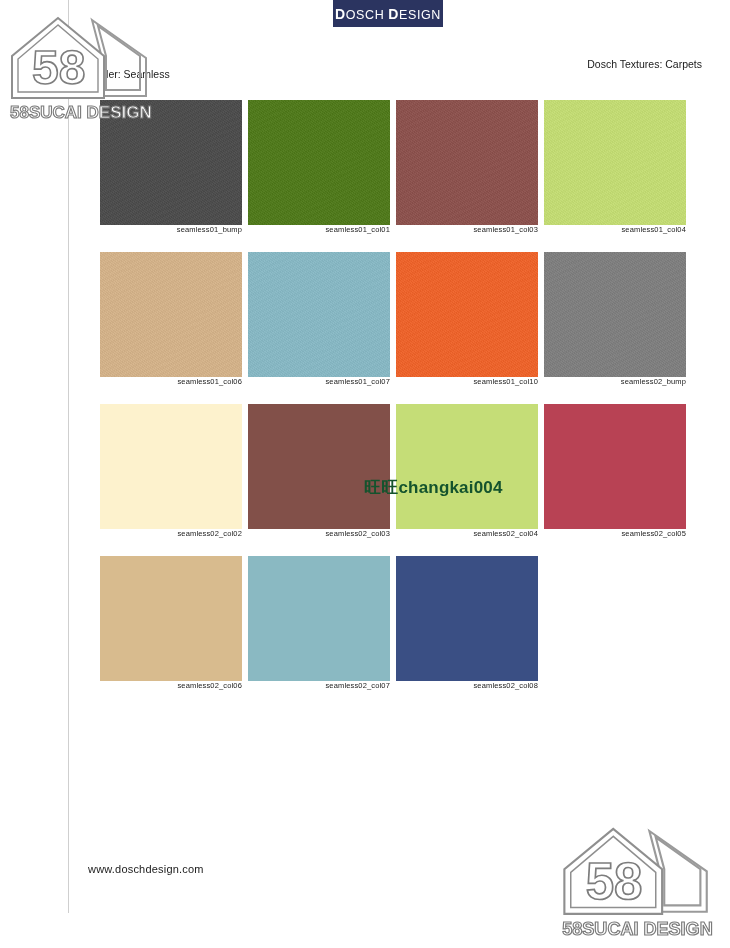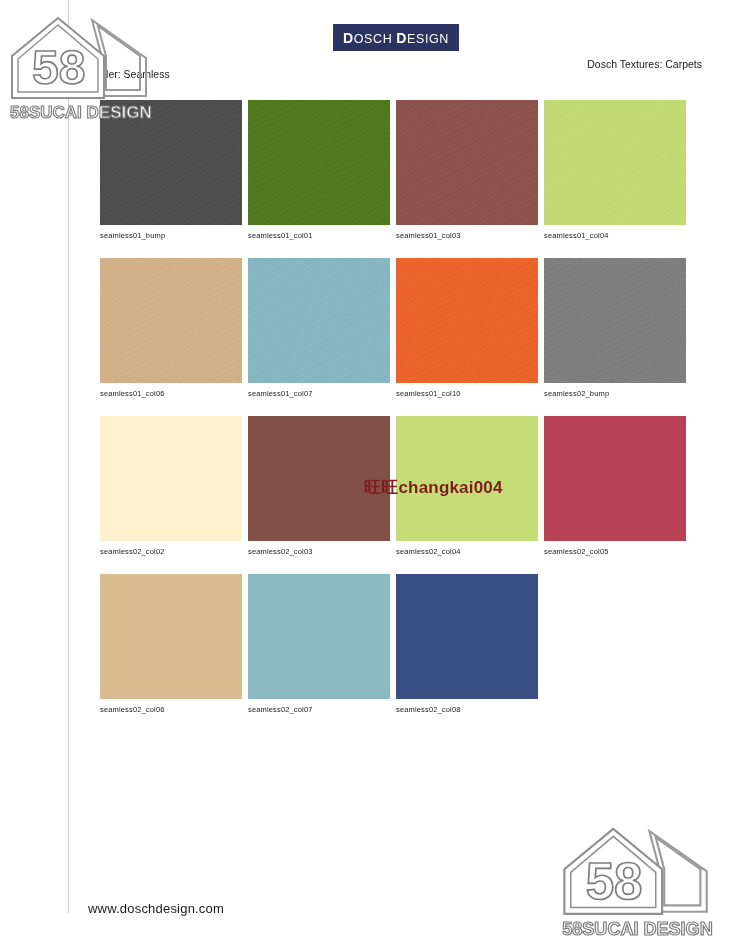--- a/index.html
+++ b/index.html
@@ -28,27 +28,26 @@
     width: 1px;
     height: 913px;
     background: #cfcfcf;
   }
 
   
   .brand-banner {
     position: absolute;
     left: 333px;
     top: 0;
-    width: 126px;
+    width: 110px;
     height: 27px;
     background: #2b3460;
     display: flex;
     align-items: center;
     justify-content: center;
-    margin-top: 24px;
   }
   .brand-banner .brand-text {
     color: #ffffff;
     font-size: 12.5px;
     letter-spacing: 0.6px;
     font-weight: 400;
     white-space: nowrap;
   }
   .brand-banner .brand-text .cap {
     font-weight: 700;
@@ -97,55 +96,54 @@
   .swatch.noisy::after {
     content: "";
     position: absolute;
     inset: 0;
     opacity: 0.22;
     background-image:
       repeating-linear-gradient(37deg, rgba(255,255,255,0.16) 0 1px, rgba(0,0,0,0.10) 1px 2px),
       repeating-linear-gradient(113deg, rgba(255,255,255,0.12) 0 1px, rgba(0,0,0,0.08) 1px 2px);
   }
   .swatch-label {
-    margin-top: 6px;
     font-size: 7.5px;
     color: #222222;
-    text-align: left;
+    text-align: right;
     letter-spacing: 0.15px;
     white-space: nowrap;
   }
 
   
   .footer-url {
     position: absolute;
     left: 88px;
-    top: 901px;
-    font-size: 13px;
+    top: 863px;
+    font-size: 11px;
     color: #1a1a1a;
     letter-spacing: 0.2px;
   }
 
   
   .wm {
     position: absolute;
     pointer-events: none;
   }
   .wm svg { display: block; }
 
   .wm-topleft { left: 6px; top: 12px; }
   .wm-bottomright { left: 558px; top: 822px; }
 
   .wm-text-overlay {
     position: absolute;
     left: 364px;
     top: 476px;
     font-size: 17px;
     font-weight: 700;
-    color: #7f1d1d;
+    color: #14532d;
     white-space: nowrap;
     letter-spacing: 0.2px;
     pointer-events: none;
   }
 </style>
 </head>
 <body>
 
 <div id="page">
 

